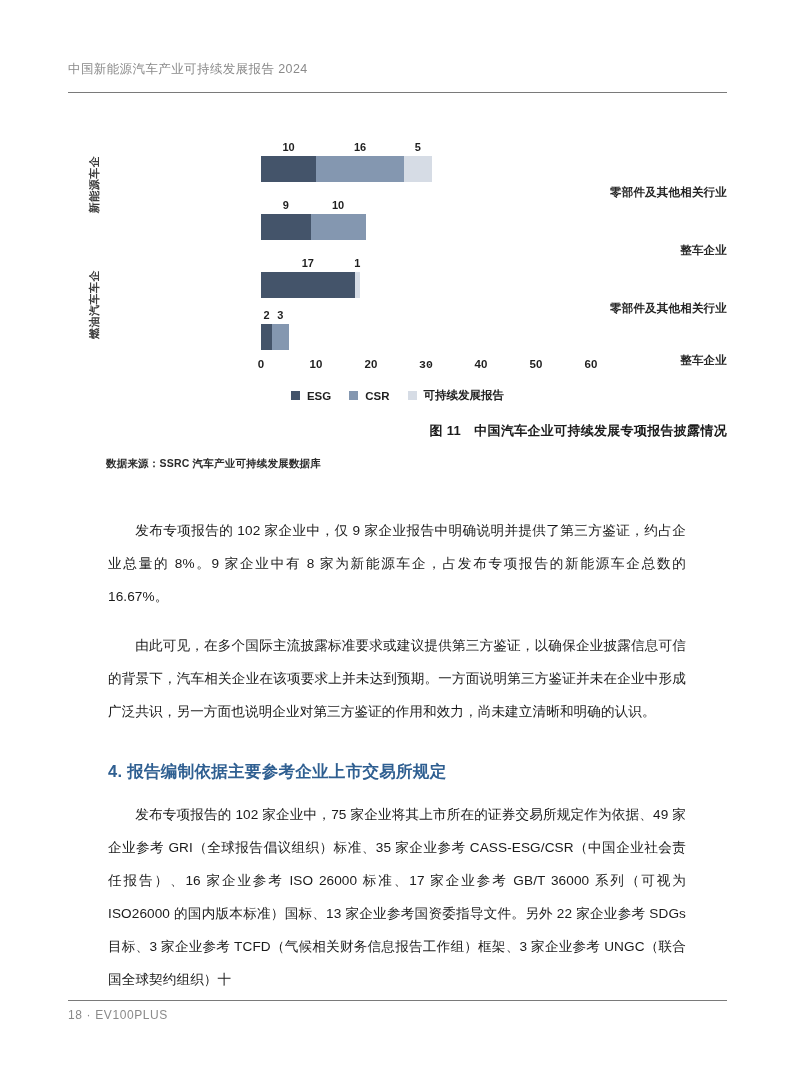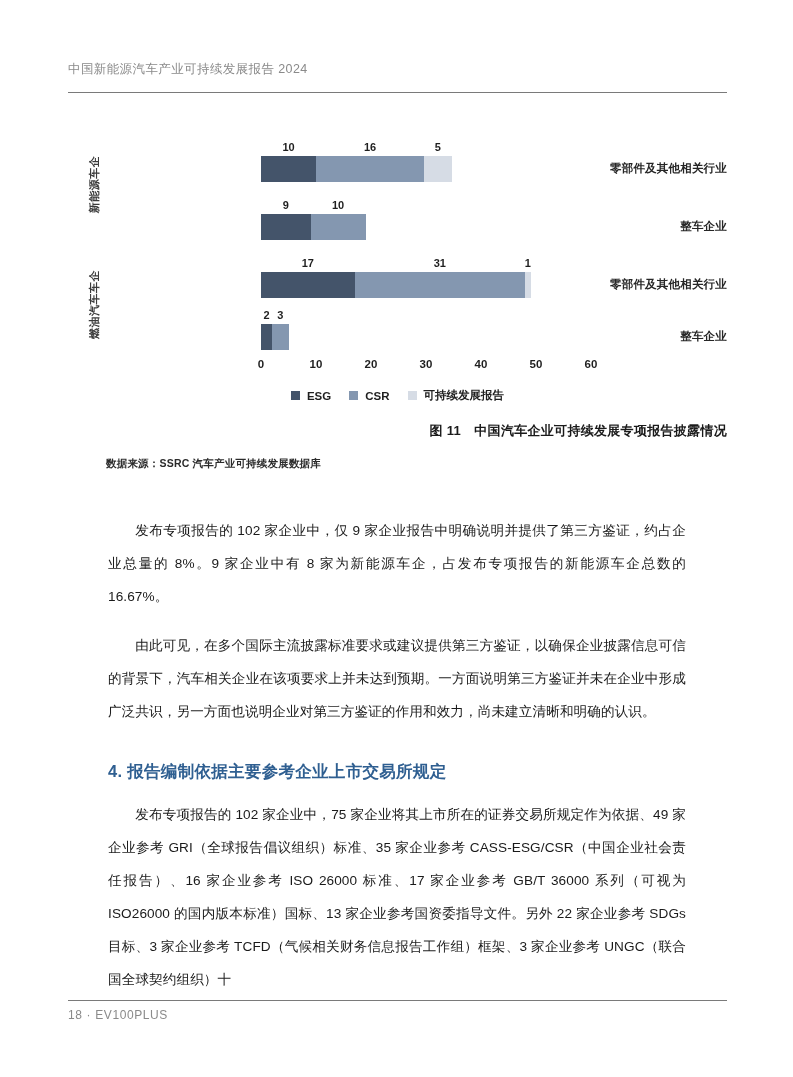--- a/index.html
+++ b/index.html
@@ -76,20 +76,21 @@
   .cat-label {
     position: absolute;
     right: 0;
     width: 190px;
     text-align: right;
     font-size: 11.5px;
     font-weight: bold;
     color: #262626;
     white-space: nowrap;
     letter-spacing: .2px;
+    margin-top: 24px;
   }
 
   .plot {
     position: absolute;
     left: 193px;
     top: 0;
     width: 330px;
     height: 225px;
   }
   .bar-row {
@@ -245,61 +246,58 @@
       <div class="cat-label" style="top:31px">零部件及其他相关行业</div>
       <div class="cat-label" style="top:89px">整车企业</div>
       <div class="cat-label" style="top:147px">零部件及其他相关行业</div>
       <div class="cat-label" style="top:199px">整车企业</div>
 
       <div class="plot" id="plot">
           <div class="bar-row" style="top: 26px;">
             <div class="seg" style="width: 55px; background: rgb(68, 84, 106);">
               <span class="seg-label">10</span>
             </div>
-            <div class="seg" style="width: 108px; background: rgb(132, 151, 176);">
+            <div class="seg" style="width: 88px; background: rgb(132, 151, 176);">
               <span class="seg-label">16</span>
             </div>
             <div class="seg" style="width: 27.5px; background: rgb(214, 220, 229);">
               <span class="seg-label">5</span>
             </div>
           </div>
           <div class="bar-row" style="top: 84px;">
             <div class="seg" style="width: 49.5px; background: rgb(68, 84, 106);">
               <span class="seg-label">9</span>
             </div>
             <div class="seg" style="width: 55px; background: rgb(132, 151, 176);">
               <span class="seg-label">10</span>
             </div>
           </div>
           <div class="bar-row" style="top: 142px;">
             <div class="seg" style="width: 93.5px; background: rgb(68, 84, 106);">
               <span class="seg-label">17</span>
-            </div>
-            <div class="seg" style="width: 170.5px; background: rgb(132, 151, 176);">
-              <span class="seg-label">31</span>
             </div>
             <div class="seg" style="width: 5.5px; background: rgb(214, 220, 229);">
               <span class="seg-label">1</span>
             </div>
           </div>
           <div class="bar-row" style="top: 194px;">
             <div class="seg" style="width: 11px; background: rgb(68, 84, 106);">
               <span class="seg-label">2</span>
             </div>
             <div class="seg" style="width: 16.5px; background: rgb(132, 151, 176);">
               <span class="seg-label">3</span>
             </div>
           </div>
         </div>
 
       <div class="axis" id="axis">
           <span class="tick" style="left: 0px;">0</span>
           <span class="tick" style="left: 55px;">10</span>
           <span class="tick" style="left: 110px;">20</span>
-          <span class="tick" style="left: 165px;">30</span>
+          <span class="tick" style="left: 165px; font-family: Liberation Mono, monospace;">30</span>
           <span class="tick" style="left: 220px;">40</span>
           <span class="tick" style="left: 275px;">50</span>
           <span class="tick" style="left: 330px;">60</span>
         </div>
 
       <div class="legend" id="legend">
           <div class="legend-item">
             <span class="swatch" style="background: rgb(68, 84, 106);"></span>
             <span>ESG</span>
           </div>

